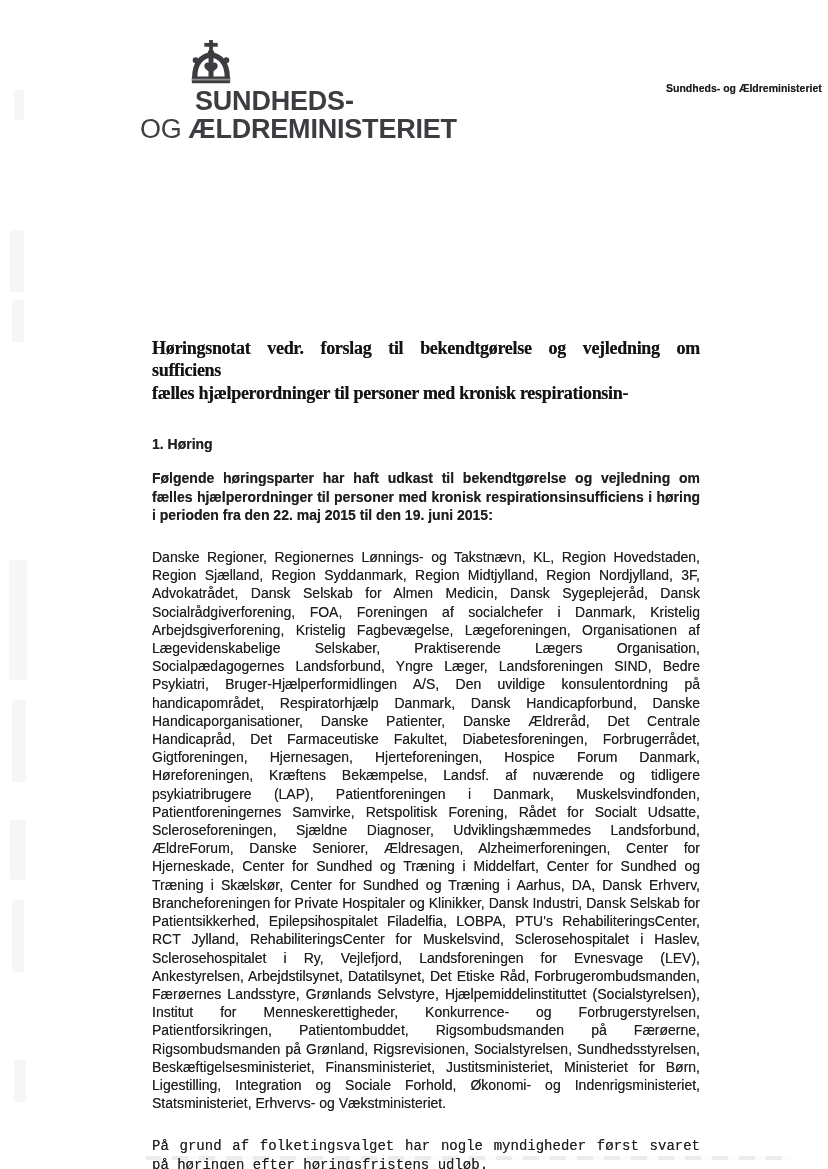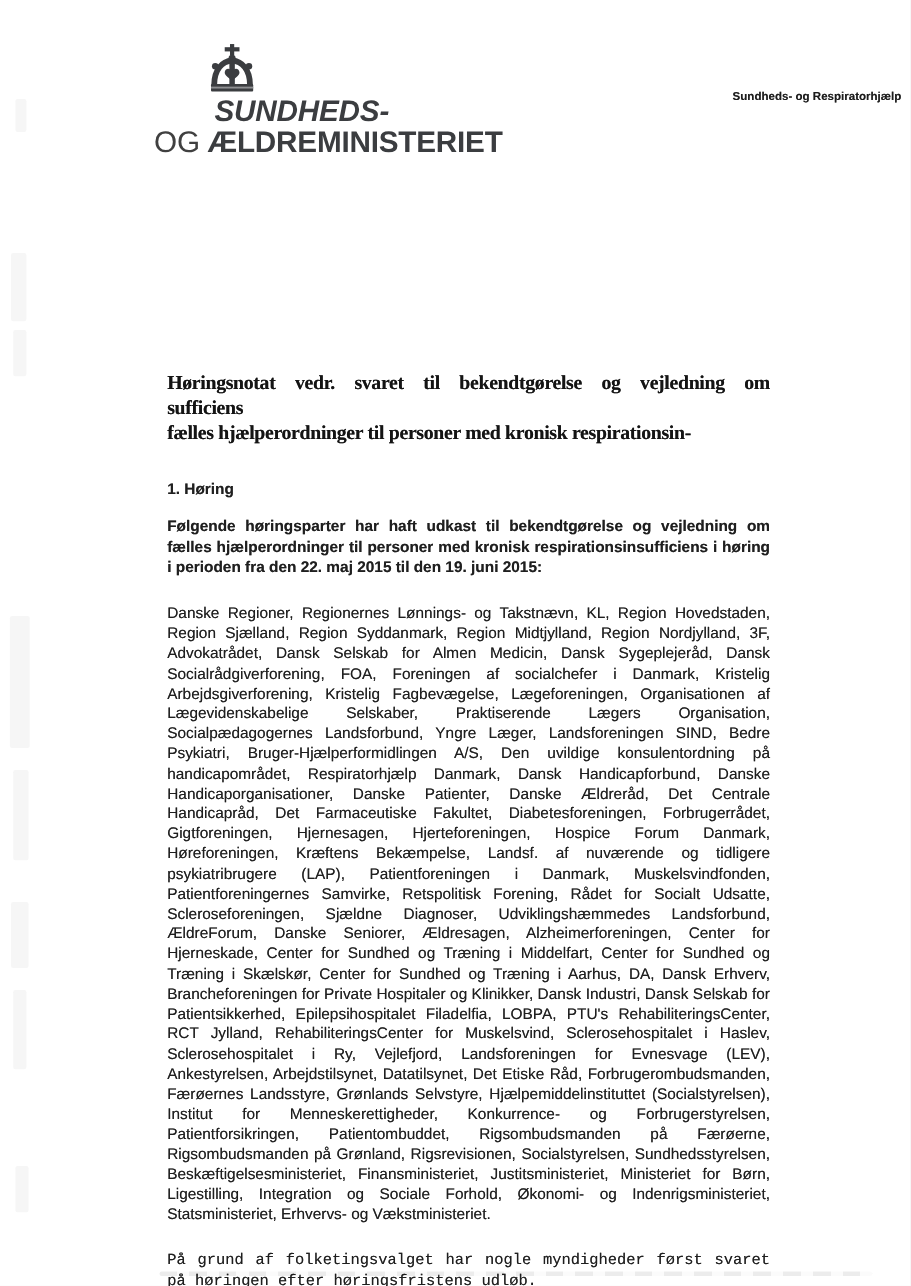--- a/index.html
+++ b/index.html
@@ -10,21 +10,20 @@
     color:#1f1f1f;
   }
 
   
   .logo { position:absolute; top:40px; left:140px; width:300px; }
   .crown { position:absolute; top:0; left:48px; width:46px; height:48px; }
   .logo-line1 {
     padding-top:48px; padding-left:55px;
     font-size:27px; font-weight:bold; letter-spacing:-0.2px; color:#3b3d40;
     line-height:27px;
-    font-style:italic;
   }
   .logo-line2 { font-size:27px; font-weight:bold; letter-spacing:-0.2px; color:#3b3d40; line-height:29px; }
   .logo-og { color:#404040; font-weight:normal; margin-right:7px; }
 
   
   .meta {
     position:absolute; top:80px; left:666px; width:158px;
     font-size:10.5px; font-weight:bold; line-height:16.3px; color:#1d1d1d;
     text-shadow:0 0 .4px rgba(25,25,25,.6);
   }
@@ -91,26 +90,26 @@
         <path d="M24 26 c-2.2 -4 -7 -2.8 -7 1 c0 3 4.2 5 7 7.8 c2.8 -2.8 7 -4.8 7 -7.8 c0 -3.8 -4.8 -5 -7 -1 z"></path>
         <rect x="4" y="38" width="40" height="7" rx="1"></rect>
         <rect x="4" y="40.4" width="40" height="1.8" fill="#8f9092"></rect>
       </g>
     </svg>
     <div class="logo-line1">SUNDHEDS-</div>
     <div class="logo-line2"><span class="logo-og">OG</span><span>ÆLDREMINISTERIET</span></div>
   </div>
 
   <div class="meta">
-    <div class="meta-ministry">Sundheds- og Respiratorhjælp</div>
+    <div class="meta-ministry">Sundheds- og Ældreministeriet</div>
   </div>
 
   <div class="content">
     <div class="doc-title">
-        <div class="title-line">Høringsnotat vedr. svaret til bekendtgørelse og vejledning om</div>
+        <div class="title-line">Høringsnotat vedr. forslag til bekendtgørelse og vejledning om</div>
         <div class="title-line">sufficiens</div>
         <div class="title-line">fælles hjælperordninger til personer med kronisk respirationsin-</div>
       </div>
 
     <div class="section-heading">1. Høring</div>
 
     <p class="para para-intro">Følgende høringsparter har haft udkast til bekendtgørelse og vejledning om fælles hjælperordninger til personer med kronisk respirationsinsufficiens i høring i perioden fra den 22. maj 2015 til den 19. juni 2015:</p>
 
     <p class="para para-parties">Danske Regioner, Regionernes Lønnings- og Takstnævn, KL, Region Hovedstaden, Region Sjælland, Region Syddanmark, Region Midtjylland, Region Nordjylland, 3F, Advokatrådet, Dansk Selskab for Almen Medicin, Dansk Sygeplejeråd, Dansk Socialrådgiverforening, FOA, Foreningen af socialchefer i Danmark, Kristelig Arbejdsgiverforening, Kristelig Fagbevægelse, Lægeforeningen, Organisationen af Lægevidenskabelige Selskaber, Praktiserende Lægers Organisation, Socialpædagogernes Landsforbund, Yngre Læger, Landsforeningen SIND, Bedre Psykiatri, Bruger-Hjælperformidlingen A/S, Den uvildige konsulentordning på handicapområdet, Respiratorhjælp Danmark, Dansk Handicapforbund, Danske Handicaporganisationer, Danske Patienter, Danske Ældreråd, Det Centrale Handicapråd, Det Farmaceutiske Fakultet, Diabetesforeningen, Forbrugerrådet, Gigtforeningen, Hjernesagen, Hjerteforeningen, Hospice Forum Danmark, Høreforeningen, Kræftens Bekæmpelse, Landsf. af nuværende og tidligere psykiatribrugere (LAP), Patientforeningen i Danmark, Muskelsvindfonden, Patientforeningernes Samvirke, Retspolitisk Forening, Rådet for Socialt Udsatte, Scleroseforeningen, Sjældne Diagnoser, Udviklingshæmmedes Landsforbund, ÆldreForum, Danske Seniorer, Ældresagen, Alzheimerforeningen, Center for Hjerneskade, Center for Sundhed og Træning i Middelfart, Center for Sundhed og Træning i Skælskør, Center for Sundhed og Træning i Aarhus, DA, Dansk Erhverv, Brancheforeningen for Private Hospitaler og Klinikker, Dansk Industri, Dansk Selskab for Patientsikkerhed, Epilepsihospitalet Filadelfia, LOBPA, PTU's RehabiliteringsCenter, RCT Jylland, RehabiliteringsCenter for Muskelsvind, Sclerosehospitalet i Haslev, Sclerosehospitalet i Ry, Vejlefjord, Landsforeningen for Evnesvage (LEV), Ankestyrelsen, Arbejdstilsynet, Datatilsynet, Det Etiske Råd, Forbrugerombudsmanden, Færøernes Landsstyre, Grønlands Selvstyre, Hjælpemiddelinstituttet (Socialstyrelsen), Institut for Menneskerettigheder, Konkurrence- og Forbrugerstyrelsen, Patientforsikringen, Patientombuddet, Rigsombudsmanden på Færøerne, Rigsombudsmanden på Grønland, Rigsrevisionen, Socialstyrelsen, Sundhedsstyrelsen, Beskæftigelsesministeriet, Finansministeriet, Justitsministeriet, Ministeriet for Børn, Ligestilling, Integration og Sociale Forhold, Økonomi- og Indenrigsministeriet, Statsministeriet, Erhvervs- og Vækstministeriet.</p>
 

